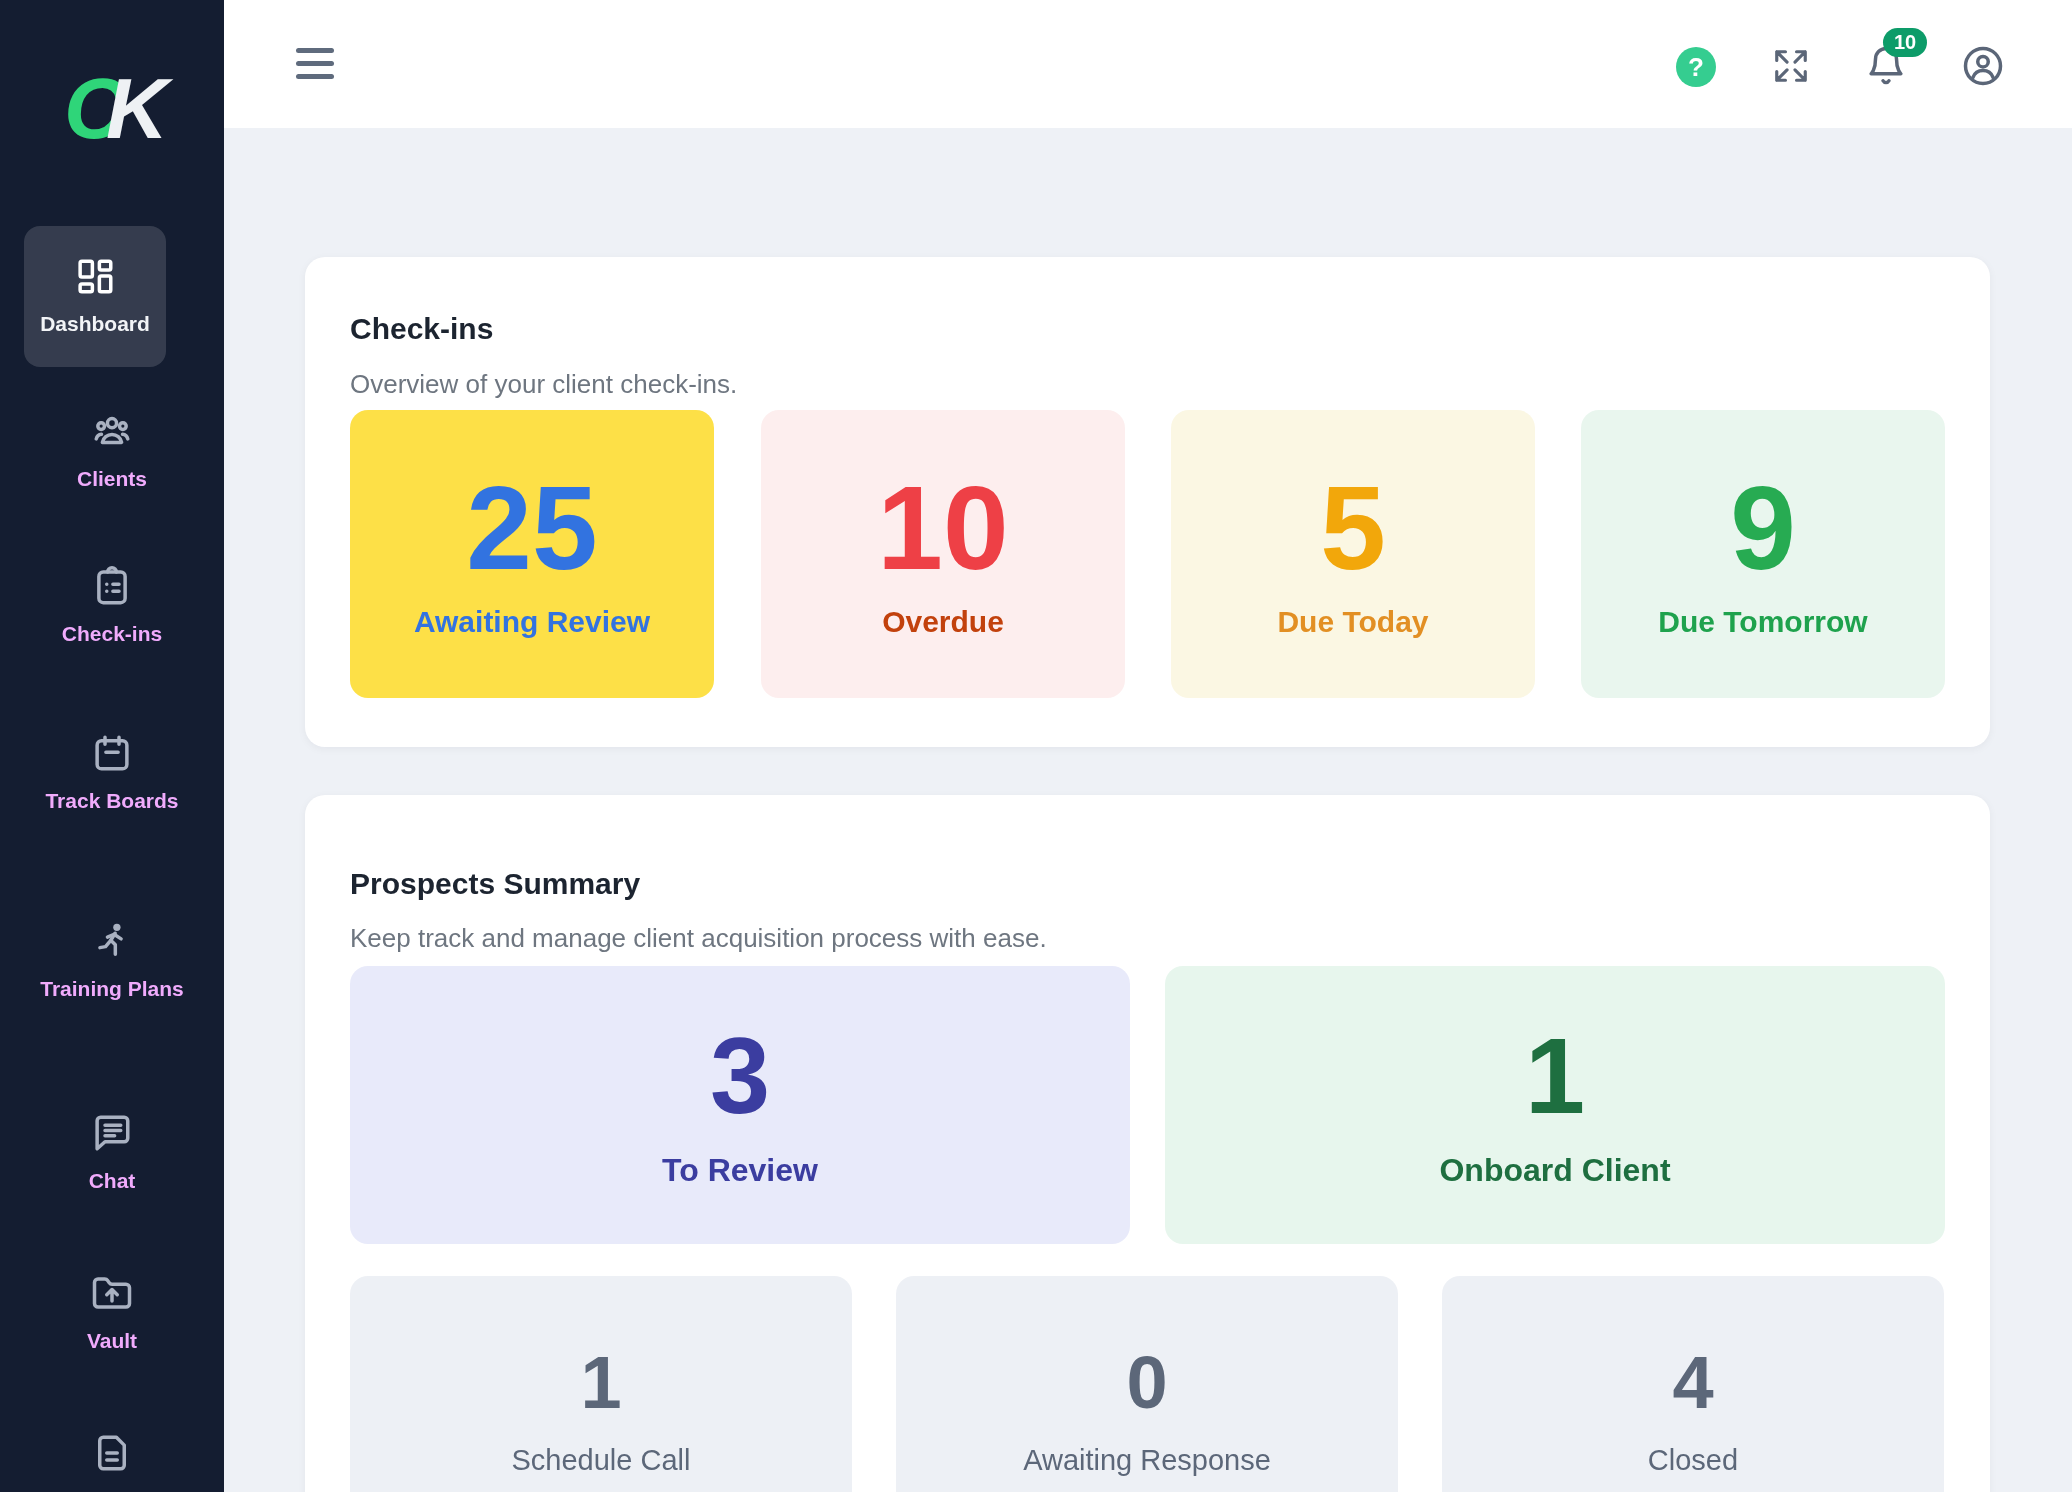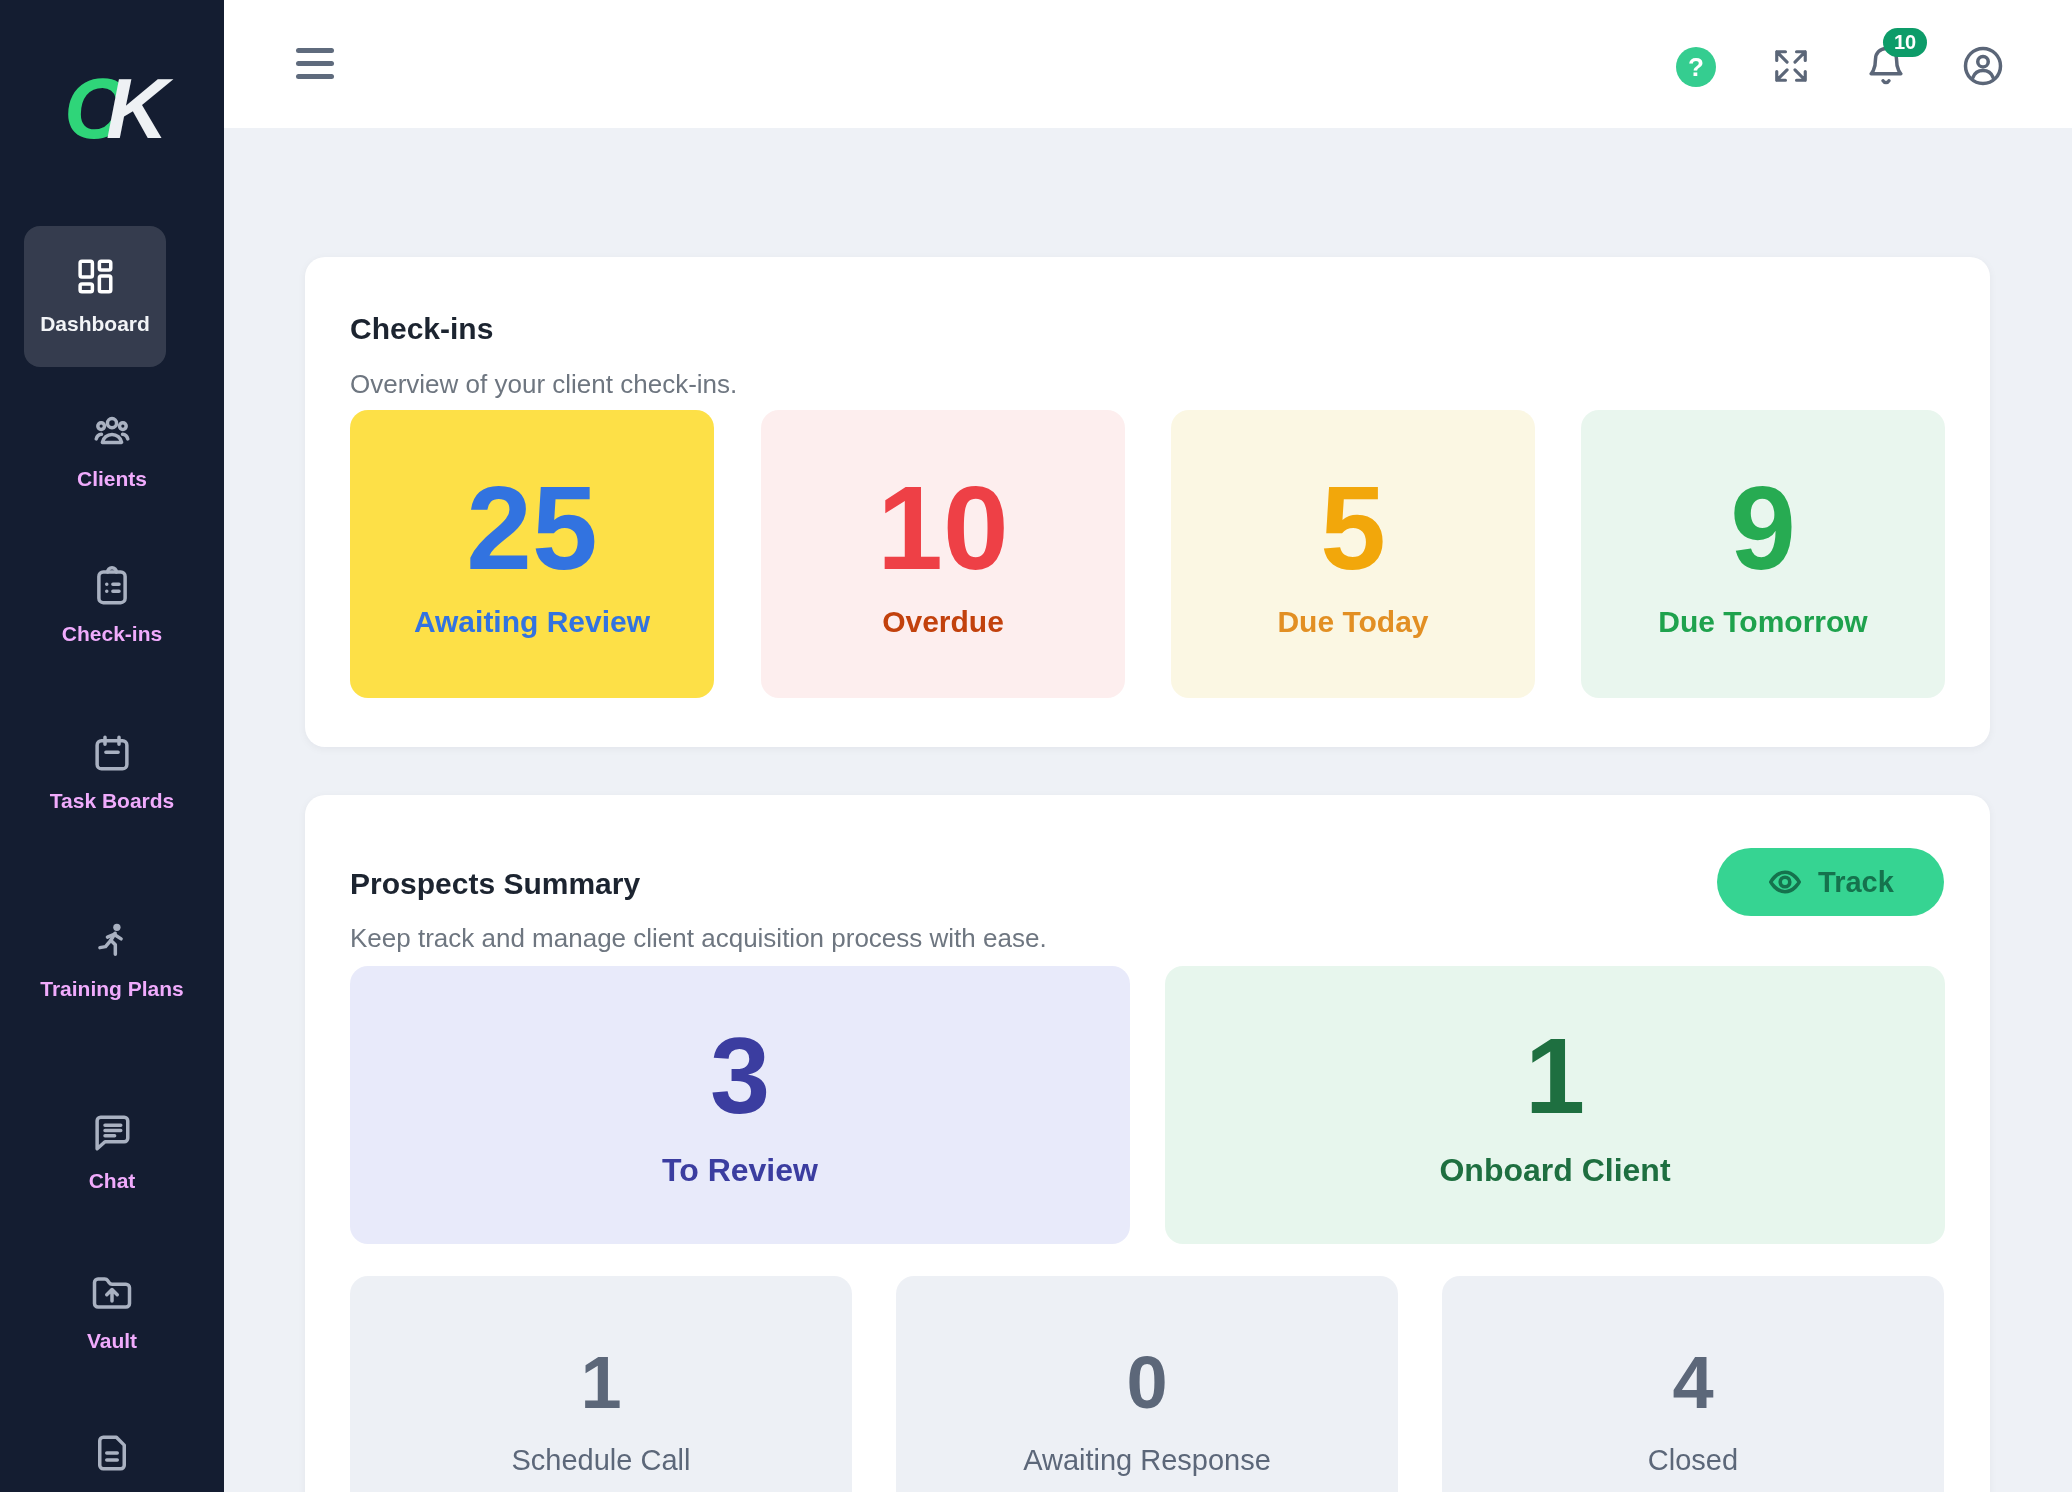--- a/index.html
+++ b/index.html
@@ -174,21 +174,21 @@
         <span class="nav-label">Check-ins</span>
       </div>
 
       <div class="nav-item" style="top:732px">
         <span class="nav-icon">
           <svg viewBox="0 0 24 24">
               <rect x="3.5" y="5" width="17" height="16" rx="2.5"></rect>
               <path d="M8 3v4M16 3v4M8.5 11.5h7"></path>
             </svg>
         </span>
-        <span class="nav-label">Task Boards</span>
+        <span class="nav-label">Track Boards</span>
       </div>
 
       <div class="nav-item" style="top:920px">
         <span class="nav-icon">
           <svg viewBox="0 0 24 24">
               <circle class="runner-head" cx="14.8" cy="4.2" r="2.1"></circle>
               <path d="M13.8 7.6l-2.5 4 2.6 2.6v5.3"></path>
               <path d="M13.8 8.6l3.4 2.2"></path>
               <path d="M13.2 8.2l-3.8 1.6"></path>
               <path d="M11.3 11.6l-3 3.6-3.2.6"></path>
@@ -287,27 +287,20 @@
     <div class="tile t-green" style="left:1276px">
       <div class="num">9</div>
       <div class="lbl">Due Tomorrow</div>
     </div>
   </section>
 
   <section class="card card-prospects">
     <h2 class="card-title" style="top:47px">Prospects Summary</h2>
     <p class="card-sub" style="top:102px">Keep track and manage client acquisition process with ease.</p>
 
-    <button class="track-btn">
-      <svg viewBox="0 0 24 24">
-          <path d="M2.5 12S6 5.5 12 5.5 21.5 12 21.5 12 18 18.5 12 18.5 2.5 12 2.5 12Z"></path>
-          <circle cx="12" cy="12" r="3.2"></circle>
-        </svg>
-      <span class="track-label">Track</span>
-    </button>
 
     <div class="big-tile t-indigo" style="left:45px">
       <div class="num">3</div>
       <div class="lbl">To Review</div>
     </div>
     <div class="big-tile t-mint" style="left:860px">
       <div class="num">1</div>
       <div class="lbl">Onboard Client</div>
     </div>
 

